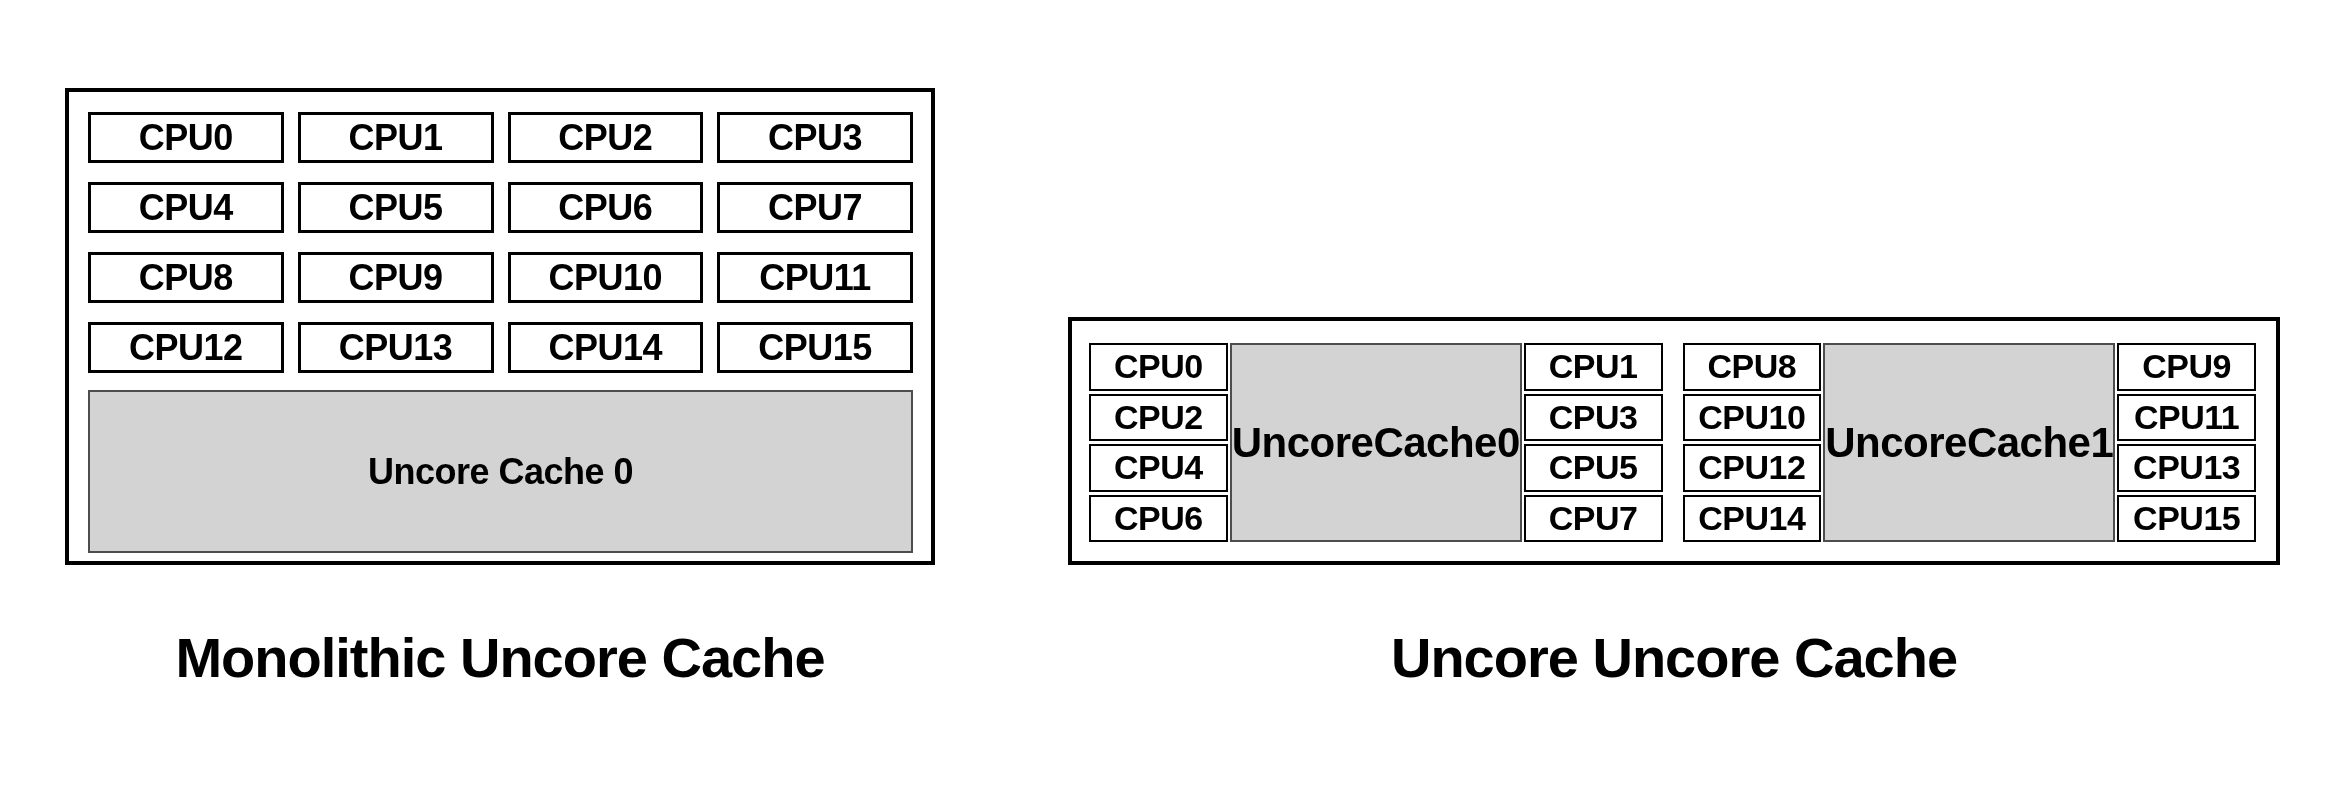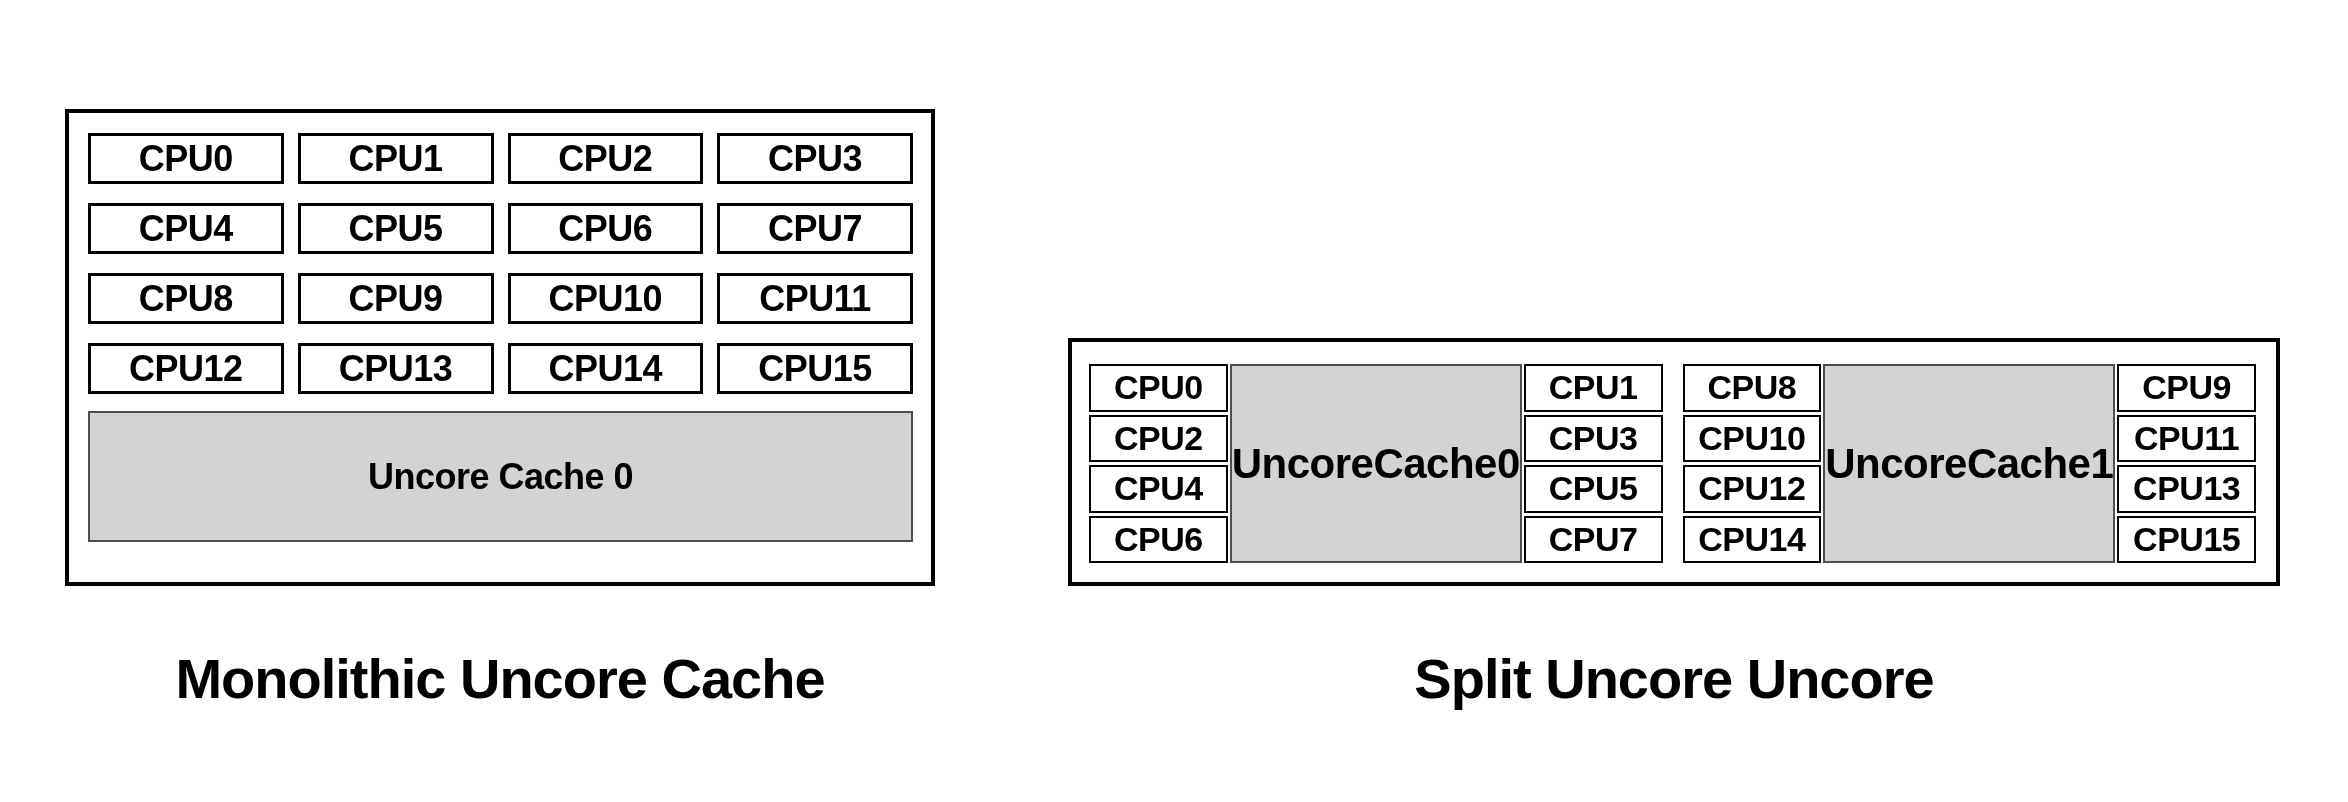--- a/index.html
+++ b/index.html
@@ -7,39 +7,39 @@
     --line:#000000;
     --cache-fill:#d3d3d3;
     --cache-line:#4d4d4d;
   }
   *{ box-sizing:border-box; margin:0; padding:0; }
   html,body{ background:var(--bg); }
   body{
     width:2348px; height:802px; overflow:hidden; position:relative;
     font-family:"Liberation Sans", sans-serif; font-weight:bold; color:#000;
   }
-  .canvas{ position:absolute; inset:0;margin-top:21px; }
+  .canvas{ position:absolute; inset:0; }
 
   
   .mono-diagram{
     position:absolute; left:65px; top:88px; width:870px; height:477px;
     background:var(--bg); border:4px solid var(--line);
     padding:20px 18px 16px 19px;
   }
   .mono-grid{
     display:grid; grid-template-columns:repeat(4,1fr);
     column-gap:14px; row-gap:19px;
   }
   .cpu-box{
     height:51px; border:3px solid var(--line); background:var(--bg);
     display:flex; align-items:center; justify-content:center;
     font-size:36px; letter-spacing:-0.5px;
   }
   .mono-uncore{
-    margin-top:17px; height:131px;
+    margin-top:17px; height:163px;
     background:var(--cache-fill); border:2px solid var(--cache-line);
     display:flex; align-items:center; justify-content:center;
     font-size:36px; letter-spacing:-0.5px;
   }
 
   
   .split-diagram{
     position:absolute; left:1068px; top:317px; width:1212px; height:248px;
     background:var(--bg); border:4px solid var(--line);
     padding:22px 20px 19px 17px;
@@ -131,15 +131,15 @@
         </div>
       <div class="cpu-col">
           <div class="cpu-cell">CPU9</div>
           <div class="cpu-cell">CPU11</div>
           <div class="cpu-cell">CPU13</div>
           <div class="cpu-cell">CPU15</div>
         </div>
     </div>
   </section>
 
-  <div class="caption split">Split Uncore Uncore</div>
+  <div class="caption split">Uncore Uncore Cache</div>
 
 </div>
 
 </body></html>

